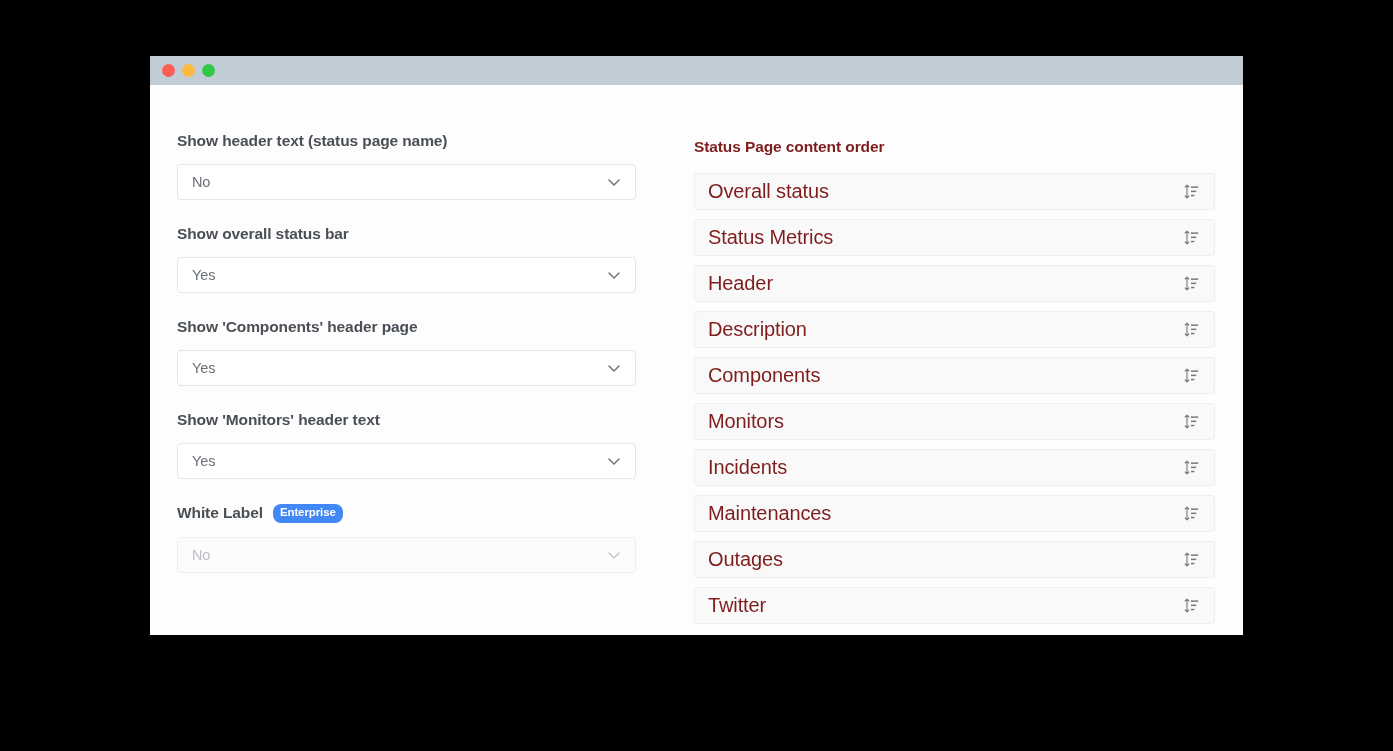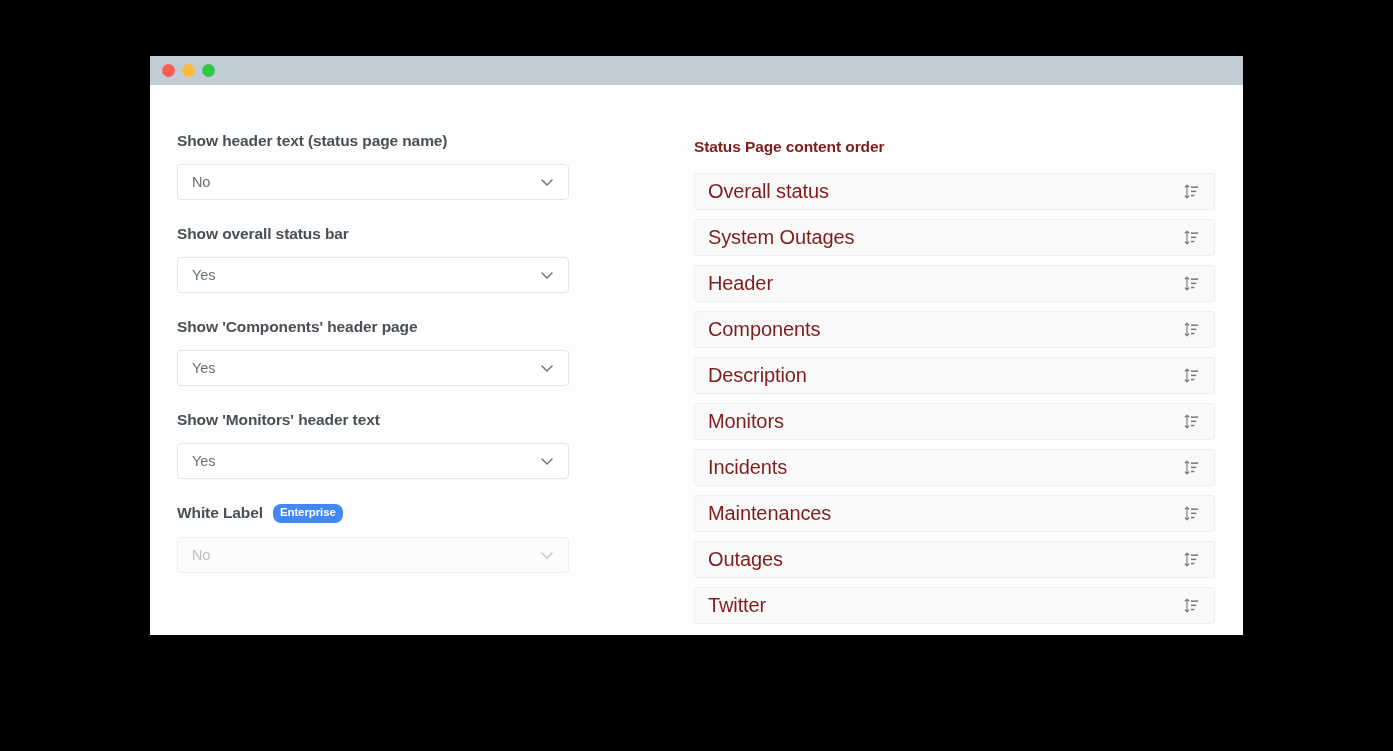--- a/index.html
+++ b/index.html
@@ -73,21 +73,21 @@
     font-size: 11.5px;
     font-weight: bold;
     padding: 3px 7px 4px 7px;
     border-radius: 8px;
     letter-spacing: -0.1px;
     line-height: 1;
   }
 
   .select-box {
     position: relative;
-    width: 392px;
+    width: 459px;
     height: 36px;
     background: #ffffff;
     border: 1px solid #e3e5e8;
     border-radius: 4px;
     display: flex;
     align-items: center;
     padding: 0 14px;
   }
   .select-box.disabled {
     background: #fcfcfd;
@@ -243,21 +243,21 @@
             <svg viewBox="0 0 15 15" width="15" height="15" aria-hidden="true">
               <path d="M3 1.2 L3 13.8 M1.2 3 L3 1.2 L4.8 3 M1.2 12 L3 13.8 L4.8 12" fill="none" stroke="#75797f" stroke-width="1.1" stroke-linecap="round" stroke-linejoin="round"></path>
               <rect x="7" y="2.4" width="7.2" height="1.5" fill="#75797f"></rect>
               <rect x="7" y="6.6" width="5.2" height="1.5" fill="#75797f"></rect>
               <rect x="7" y="10.8" width="3.4" height="1.5" fill="#75797f"></rect>
             </svg>
           </span>
         </div>
 
         <div class="order-row">
-          <span class="order-label">System Outages</span>
+          <span class="order-label">Status Metrics</span>
           <span class="sort-icon">
             <svg viewBox="0 0 15 15" width="15" height="15" aria-hidden="true">
               <path d="M3 1.2 L3 13.8 M1.2 3 L3 1.2 L4.8 3 M1.2 12 L3 13.8 L4.8 12" fill="none" stroke="#75797f" stroke-width="1.1" stroke-linecap="round" stroke-linejoin="round"></path>
               <rect x="7" y="2.4" width="7.2" height="1.5" fill="#75797f"></rect>
               <rect x="7" y="6.6" width="5.2" height="1.5" fill="#75797f"></rect>
               <rect x="7" y="10.8" width="3.4" height="1.5" fill="#75797f"></rect>
             </svg>
           </span>
         </div>
 
@@ -267,33 +267,33 @@
             <svg viewBox="0 0 15 15" width="15" height="15" aria-hidden="true">
               <path d="M3 1.2 L3 13.8 M1.2 3 L3 1.2 L4.8 3 M1.2 12 L3 13.8 L4.8 12" fill="none" stroke="#75797f" stroke-width="1.1" stroke-linecap="round" stroke-linejoin="round"></path>
               <rect x="7" y="2.4" width="7.2" height="1.5" fill="#75797f"></rect>
               <rect x="7" y="6.6" width="5.2" height="1.5" fill="#75797f"></rect>
               <rect x="7" y="10.8" width="3.4" height="1.5" fill="#75797f"></rect>
             </svg>
           </span>
         </div>
 
         <div class="order-row">
+          <span class="order-label">Description</span>
+          <span class="sort-icon">
+            <svg viewBox="0 0 15 15" width="15" height="15" aria-hidden="true">
+              <path d="M3 1.2 L3 13.8 M1.2 3 L3 1.2 L4.8 3 M1.2 12 L3 13.8 L4.8 12" fill="none" stroke="#75797f" stroke-width="1.1" stroke-linecap="round" stroke-linejoin="round"></path>
+              <rect x="7" y="2.4" width="7.2" height="1.5" fill="#75797f"></rect>
+              <rect x="7" y="6.6" width="5.2" height="1.5" fill="#75797f"></rect>
+              <rect x="7" y="10.8" width="3.4" height="1.5" fill="#75797f"></rect>
+            </svg>
+          </span>
+        </div>
+
+        <div class="order-row">
           <span class="order-label">Components</span>
-          <span class="sort-icon">
-            <svg viewBox="0 0 15 15" width="15" height="15" aria-hidden="true">
-              <path d="M3 1.2 L3 13.8 M1.2 3 L3 1.2 L4.8 3 M1.2 12 L3 13.8 L4.8 12" fill="none" stroke="#75797f" stroke-width="1.1" stroke-linecap="round" stroke-linejoin="round"></path>
-              <rect x="7" y="2.4" width="7.2" height="1.5" fill="#75797f"></rect>
-              <rect x="7" y="6.6" width="5.2" height="1.5" fill="#75797f"></rect>
-              <rect x="7" y="10.8" width="3.4" height="1.5" fill="#75797f"></rect>
-            </svg>
-          </span>
-        </div>
-
-        <div class="order-row">
-          <span class="order-label">Description</span>
           <span class="sort-icon">
             <svg viewBox="0 0 15 15" width="15" height="15" aria-hidden="true">
               <path d="M3 1.2 L3 13.8 M1.2 3 L3 1.2 L4.8 3 M1.2 12 L3 13.8 L4.8 12" fill="none" stroke="#75797f" stroke-width="1.1" stroke-linecap="round" stroke-linejoin="round"></path>
               <rect x="7" y="2.4" width="7.2" height="1.5" fill="#75797f"></rect>
               <rect x="7" y="6.6" width="5.2" height="1.5" fill="#75797f"></rect>
               <rect x="7" y="10.8" width="3.4" height="1.5" fill="#75797f"></rect>
             </svg>
           </span>
         </div>
 

